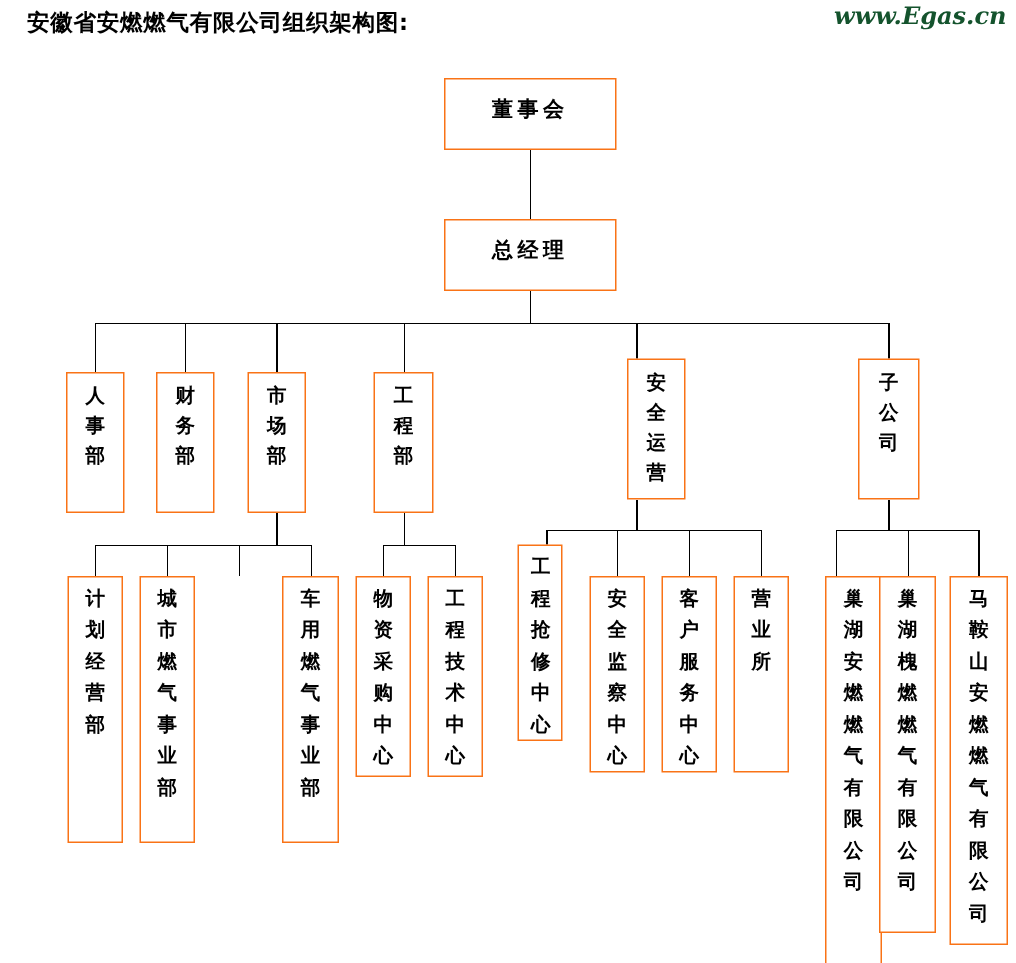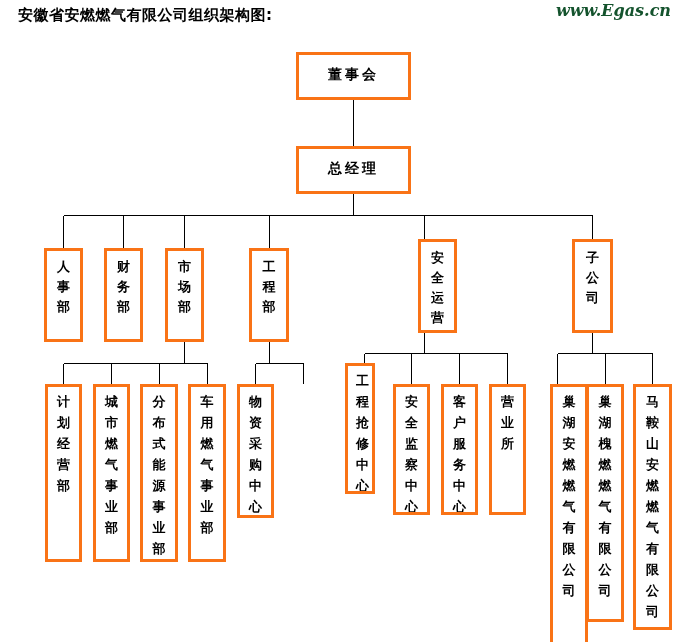--- a/index.html
+++ b/index.html
@@ -35,21 +35,21 @@
     position: absolute;
     left: 0; top: 0;
   }
   .connectors line {
     stroke: #000;
     stroke-width: 1;
   }
   .box {
     position: absolute;
     box-sizing: border-box;
-    border: 3px solid #f97316;
+    border: 1px solid #f97316;
     background: #fff;
     font-weight: bold;
     font-size: 13px;
     text-align: center;
     overflow: hidden;
   }
   .hbox {
     padding-top: 11px;
     font-size: 14px;
     letter-spacing: 3px;
@@ -115,24 +115,24 @@
 
   <div class="box vbox v3" style="left:44px;top:248px;width:39px;height:94px">人事部</div>
   <div class="box vbox v3" style="left:165px;top:248px;width:39px;height:94px">市场部</div>
   <div class="box vbox v3" style="left:104px;top:248px;width:39px;height:94px">财务部</div>
   <div class="box vbox v3" style="left:249px;top:248px;width:40px;height:94px">工程部</div>
   <div class="box vbox v3" style="left:418px;top:239px;width:39px;height:94px">安全运营</div>
   <div class="box vbox v3" style="left:572px;top:239px;width:41px;height:94px">子公司</div>
 
   <div class="box vbox v4" style="left:45px;top:384px;width:37px;height:178px">计划经营部</div>
   <div class="box vbox v4" style="left:93px;top:384px;width:37px;height:178px">城市燃气事业部</div>
-  <div class="box vbox v4" style="left:140px;top:384px;width:38px;height:178px">分布式能源事业部</div>
   <div class="box vbox v4" style="left:188px;top:384px;width:38px;height:178px">车用燃气事业部</div>
 
   <div class="box vbox v4" style="left:237px;top:384px;width:37px;height:134px">物资采购中心</div>
+  <div class="box vbox v4" style="left:285px;top:384px;width:37px;height:134px">工程技术中心</div>
 
   <div class="box vbox v4" style="left:345px;top:363px;width:30px;height:131px">工程抢修中心</div>
   <div class="box vbox v4" style="left:393px;top:384px;width:37px;height:131px">安全监察中心</div>
   <div class="box vbox v4" style="left:441px;top:384px;width:37px;height:131px">客户服务中心</div>
   <div class="box vbox v4" style="left:489px;top:384px;width:37px;height:131px">营业所</div>
 
   <div class="box vbox v4" style="left:550px;top:384px;width:38px;height:270px">巢湖安燃燃气有限公司</div>
   <div class="box vbox v4" style="left:586px;top:384px;width:38px;height:238px">巢湖槐燃燃气有限公司</div>
   <div class="box vbox v4" style="left:633px;top:384px;width:39px;height:246px">马鞍山安燃燃气有限公司</div>
 

